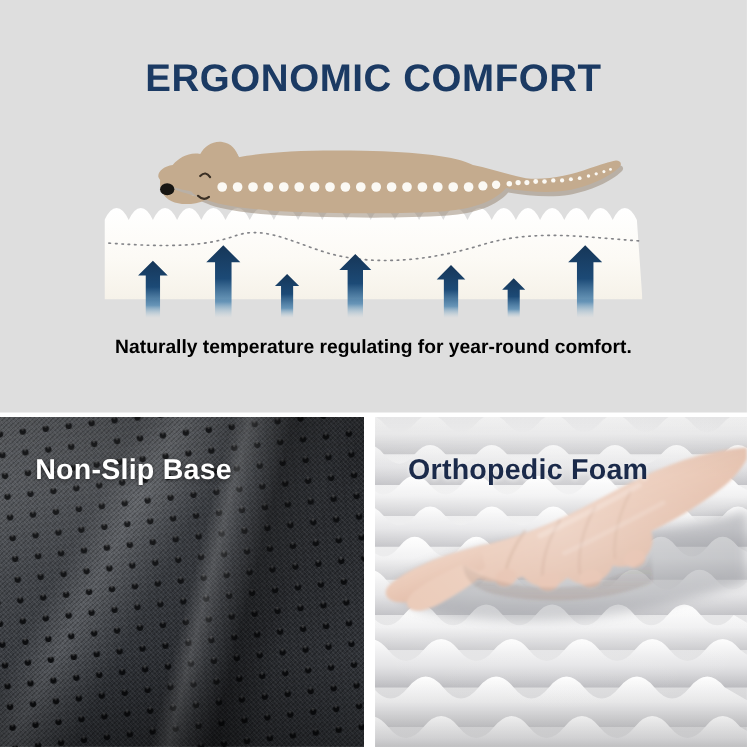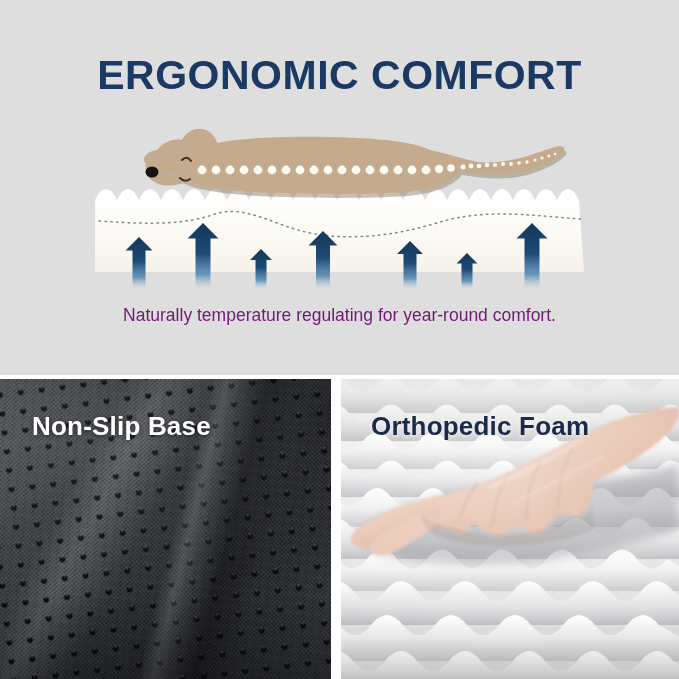--- a/index.html
+++ b/index.html
@@ -28,21 +28,21 @@
     background: #dedede;
     overflow: hidden;
   }
 
   #title {
     position: absolute;
     left: 0;
     top: 52px;
     width: 679px;
     text-align: center;
-    font-size: 41px;
+    font-size: 35px;
     font-weight: bold;
     letter-spacing: 0.5px;
     color: #1b3a63;
     font-family: "Liberation Sans", sans-serif;
     white-space: nowrap;
   }
 
   
   #foam-block {
     position: absolute;
@@ -70,21 +70,22 @@
     height: 103px;
   }
 
   
   #captions {
     position: absolute;
     left: 0;
     top: 303px;
     width: 679px;
     text-align: center;
-    color: #701a75;
+    color: #000000;
+    font-weight: bold;
   }
   .caption-line {
     font-size: 17.5px;
     line-height: 25px;
     font-family: "Liberation Sans", sans-serif;
     white-space: nowrap;
   }
 
   
   #bottom-row {

